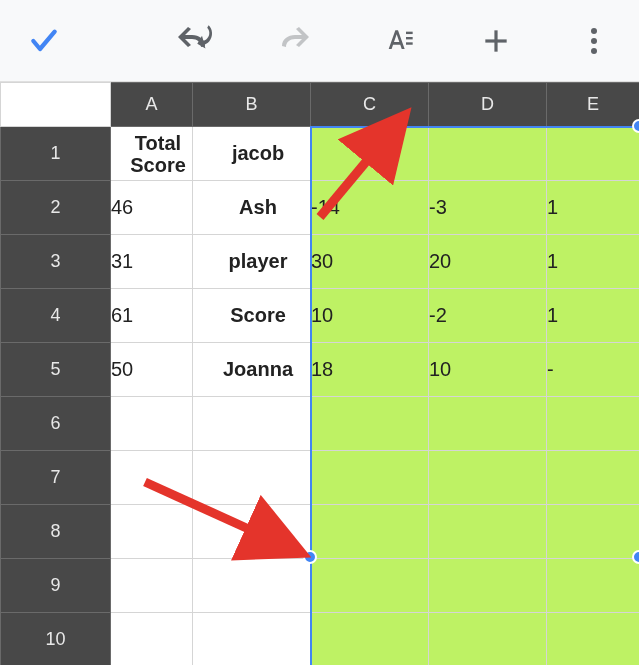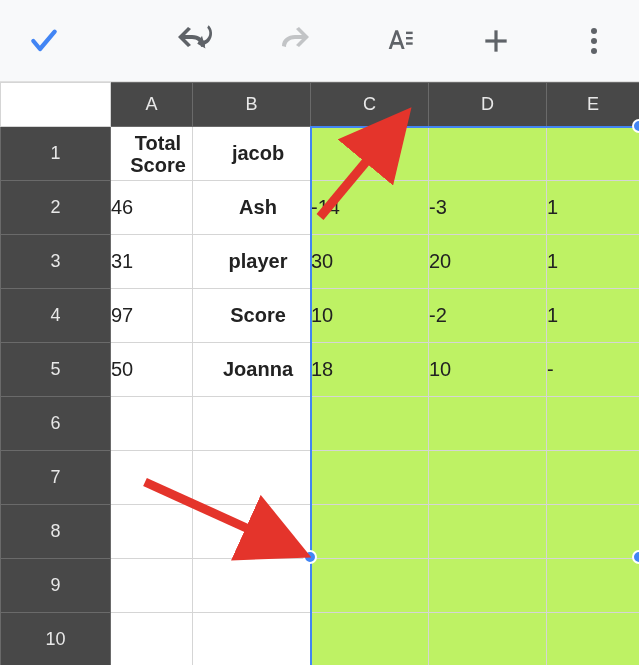--- a/index.html
+++ b/index.html
@@ -194,21 +194,21 @@
       <tr>
         <th class="rowhdr">3</th>
         <td class="num">31</td>
         <td class="text">player</td>
         <td class="num sel">30</td>
         <td class="num sel">20</td>
         <td class="num sel">1</td>
       </tr>
       <tr>
         <th class="rowhdr">4</th>
-        <td class="num">97</td>
+        <td class="num">61</td>
         <td class="text">Score</td>
         <td class="num sel">10</td>
         <td class="num sel">-2</td>
         <td class="num sel">1</td>
       </tr>
       <tr>
         <th class="rowhdr">5</th>
         <td class="num">50</td>
         <td class="text">Joanna</td>
         <td class="num sel">18</td>

